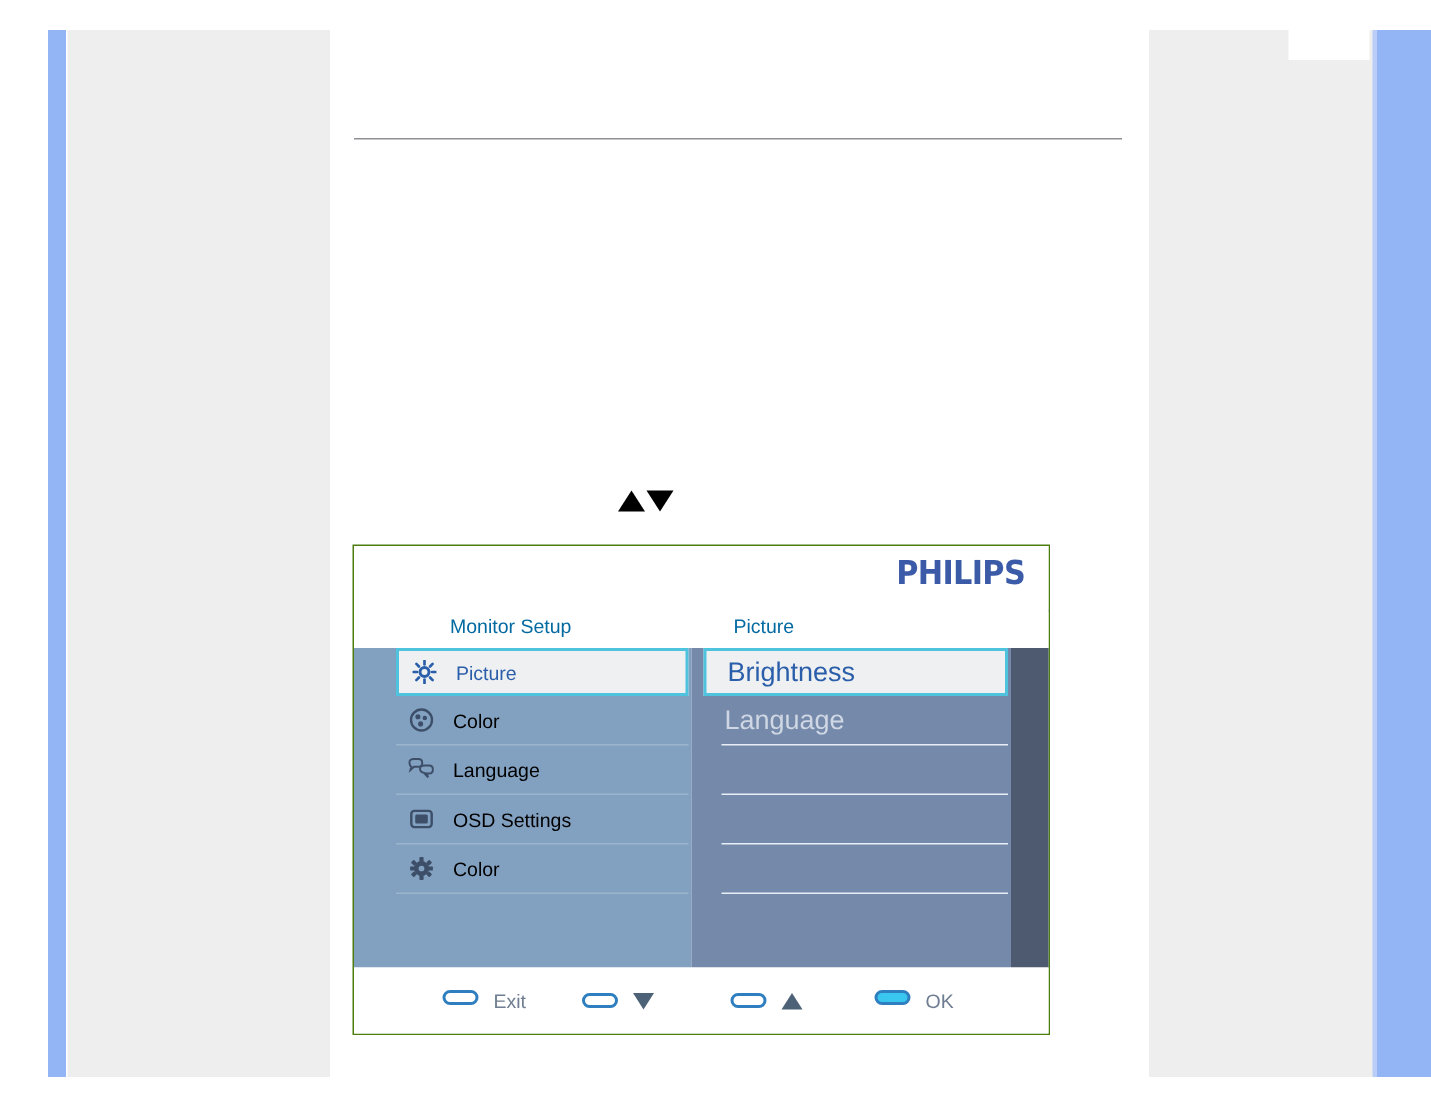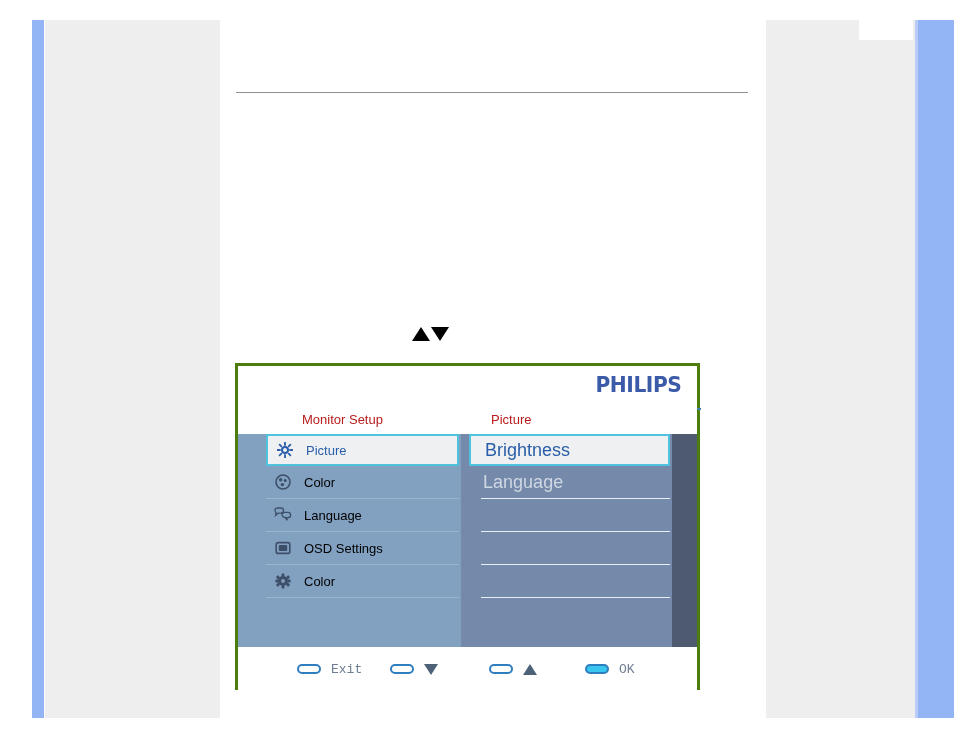--- a/index.html
+++ b/index.html
@@ -97,21 +97,21 @@
   }
 
   
   .osd {
     position: absolute;
     left: 235px;
     top: 363px;
     width: 465px;
     height: 327px;
     background: #ffffff;
-    border: 3px solid #4d7c0f;
+    border: 1px solid #4d7c0f;
     box-sizing: border-box;
   }
 
   .osd-header {
     position: relative;
     height: 42px;
     background: #ffffff;
   }
   .philips-logo {
     position: absolute;
@@ -137,21 +137,21 @@
 
   .osd-tabs {
     position: relative;
     height: 26px;
     background: #ffffff;
   }
   .osd-tab {
     position: absolute;
     top: 4px;
     font-size: 13px;
-    color: #b91c1c;
+    color: #0369a1;
   }
   .osd-tab.left-tab { left: 64px; }
   .osd-tab.right-tab { left: 253px; }
 
   .osd-body {
     position: relative;
     height: 213px;
     display: flex;
   }
   .osd-col-left {
@@ -232,23 +232,21 @@
   
   .osd-footer {
     position: relative;
     height: 44px;
     background: #ffffff;
     display: flex;
     align-items: center;
   }
   .foot-btn {
     display: flex;
-    align-items: center;
-    position: absolute;
-    font-family: Liberation Mono, monospace;
+    position: absolute;
   }
   .foot-btn .pill {
     width: 24px;
     height: 10px;
     border-radius: 6px;
     border: 2px solid #2f7fc0;
     background: #ffffff;
     box-sizing: border-box;
   }
   .foot-btn .pill.filled { background: #39c6ef; }

